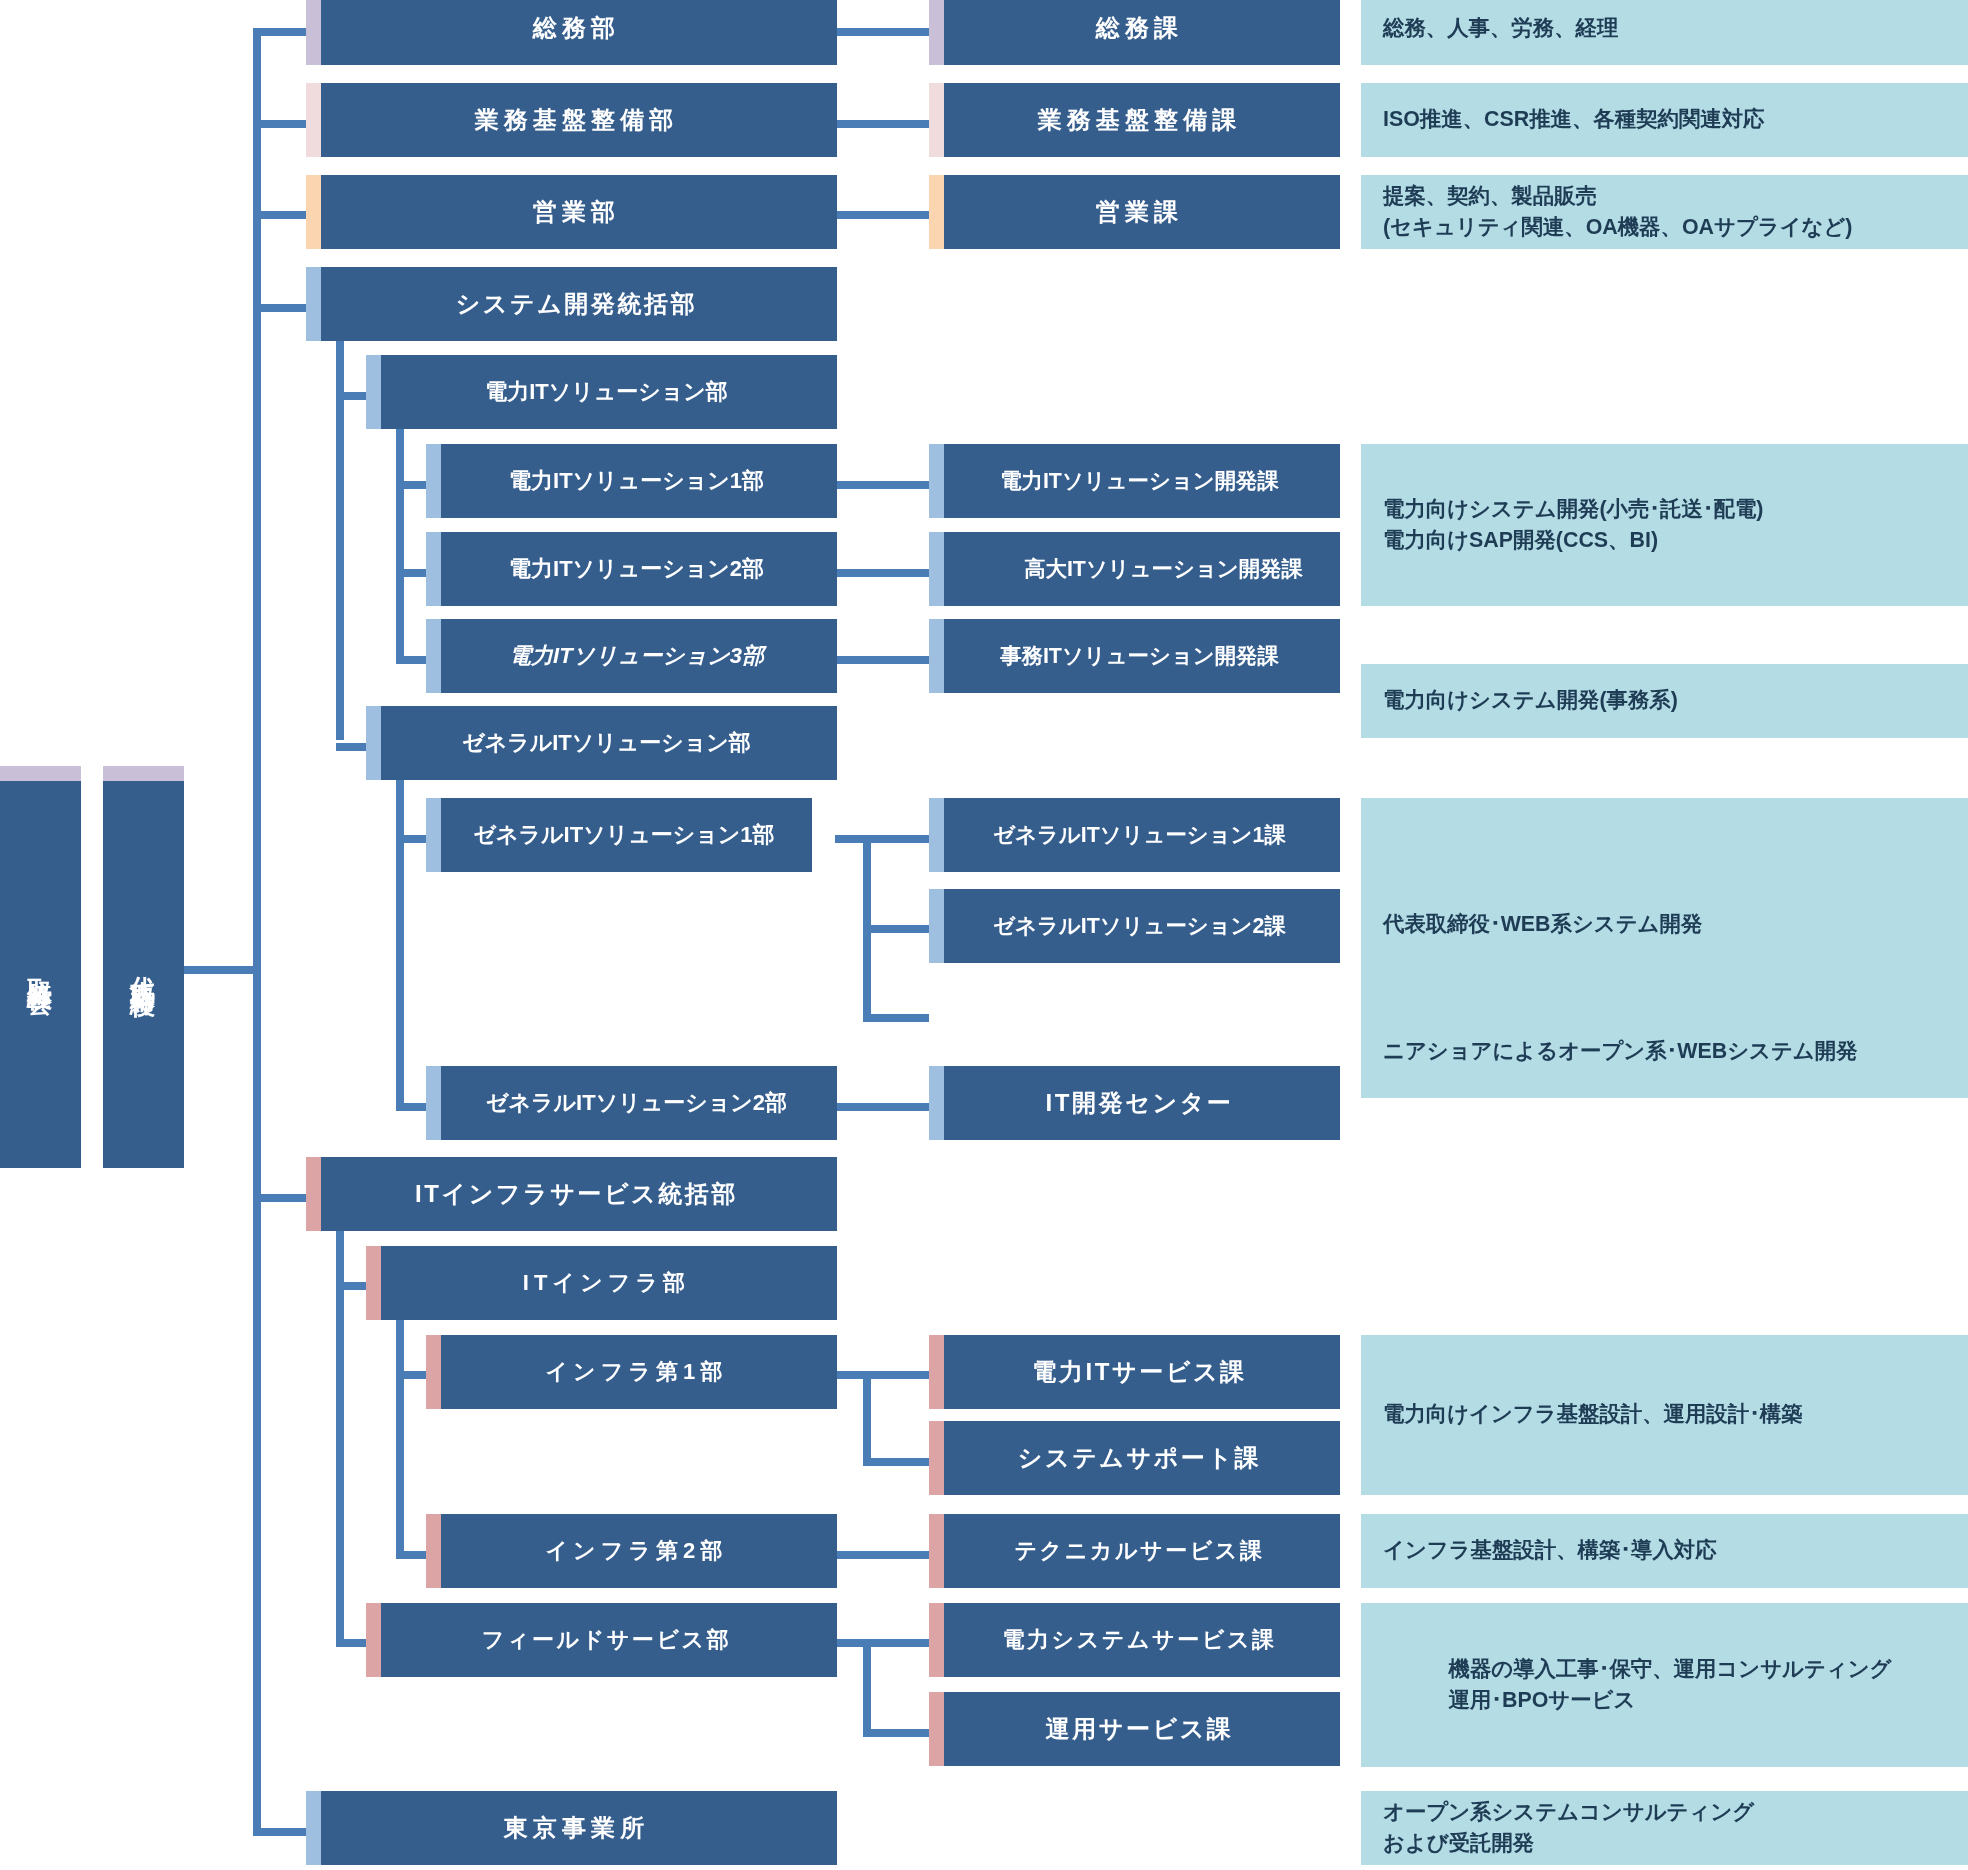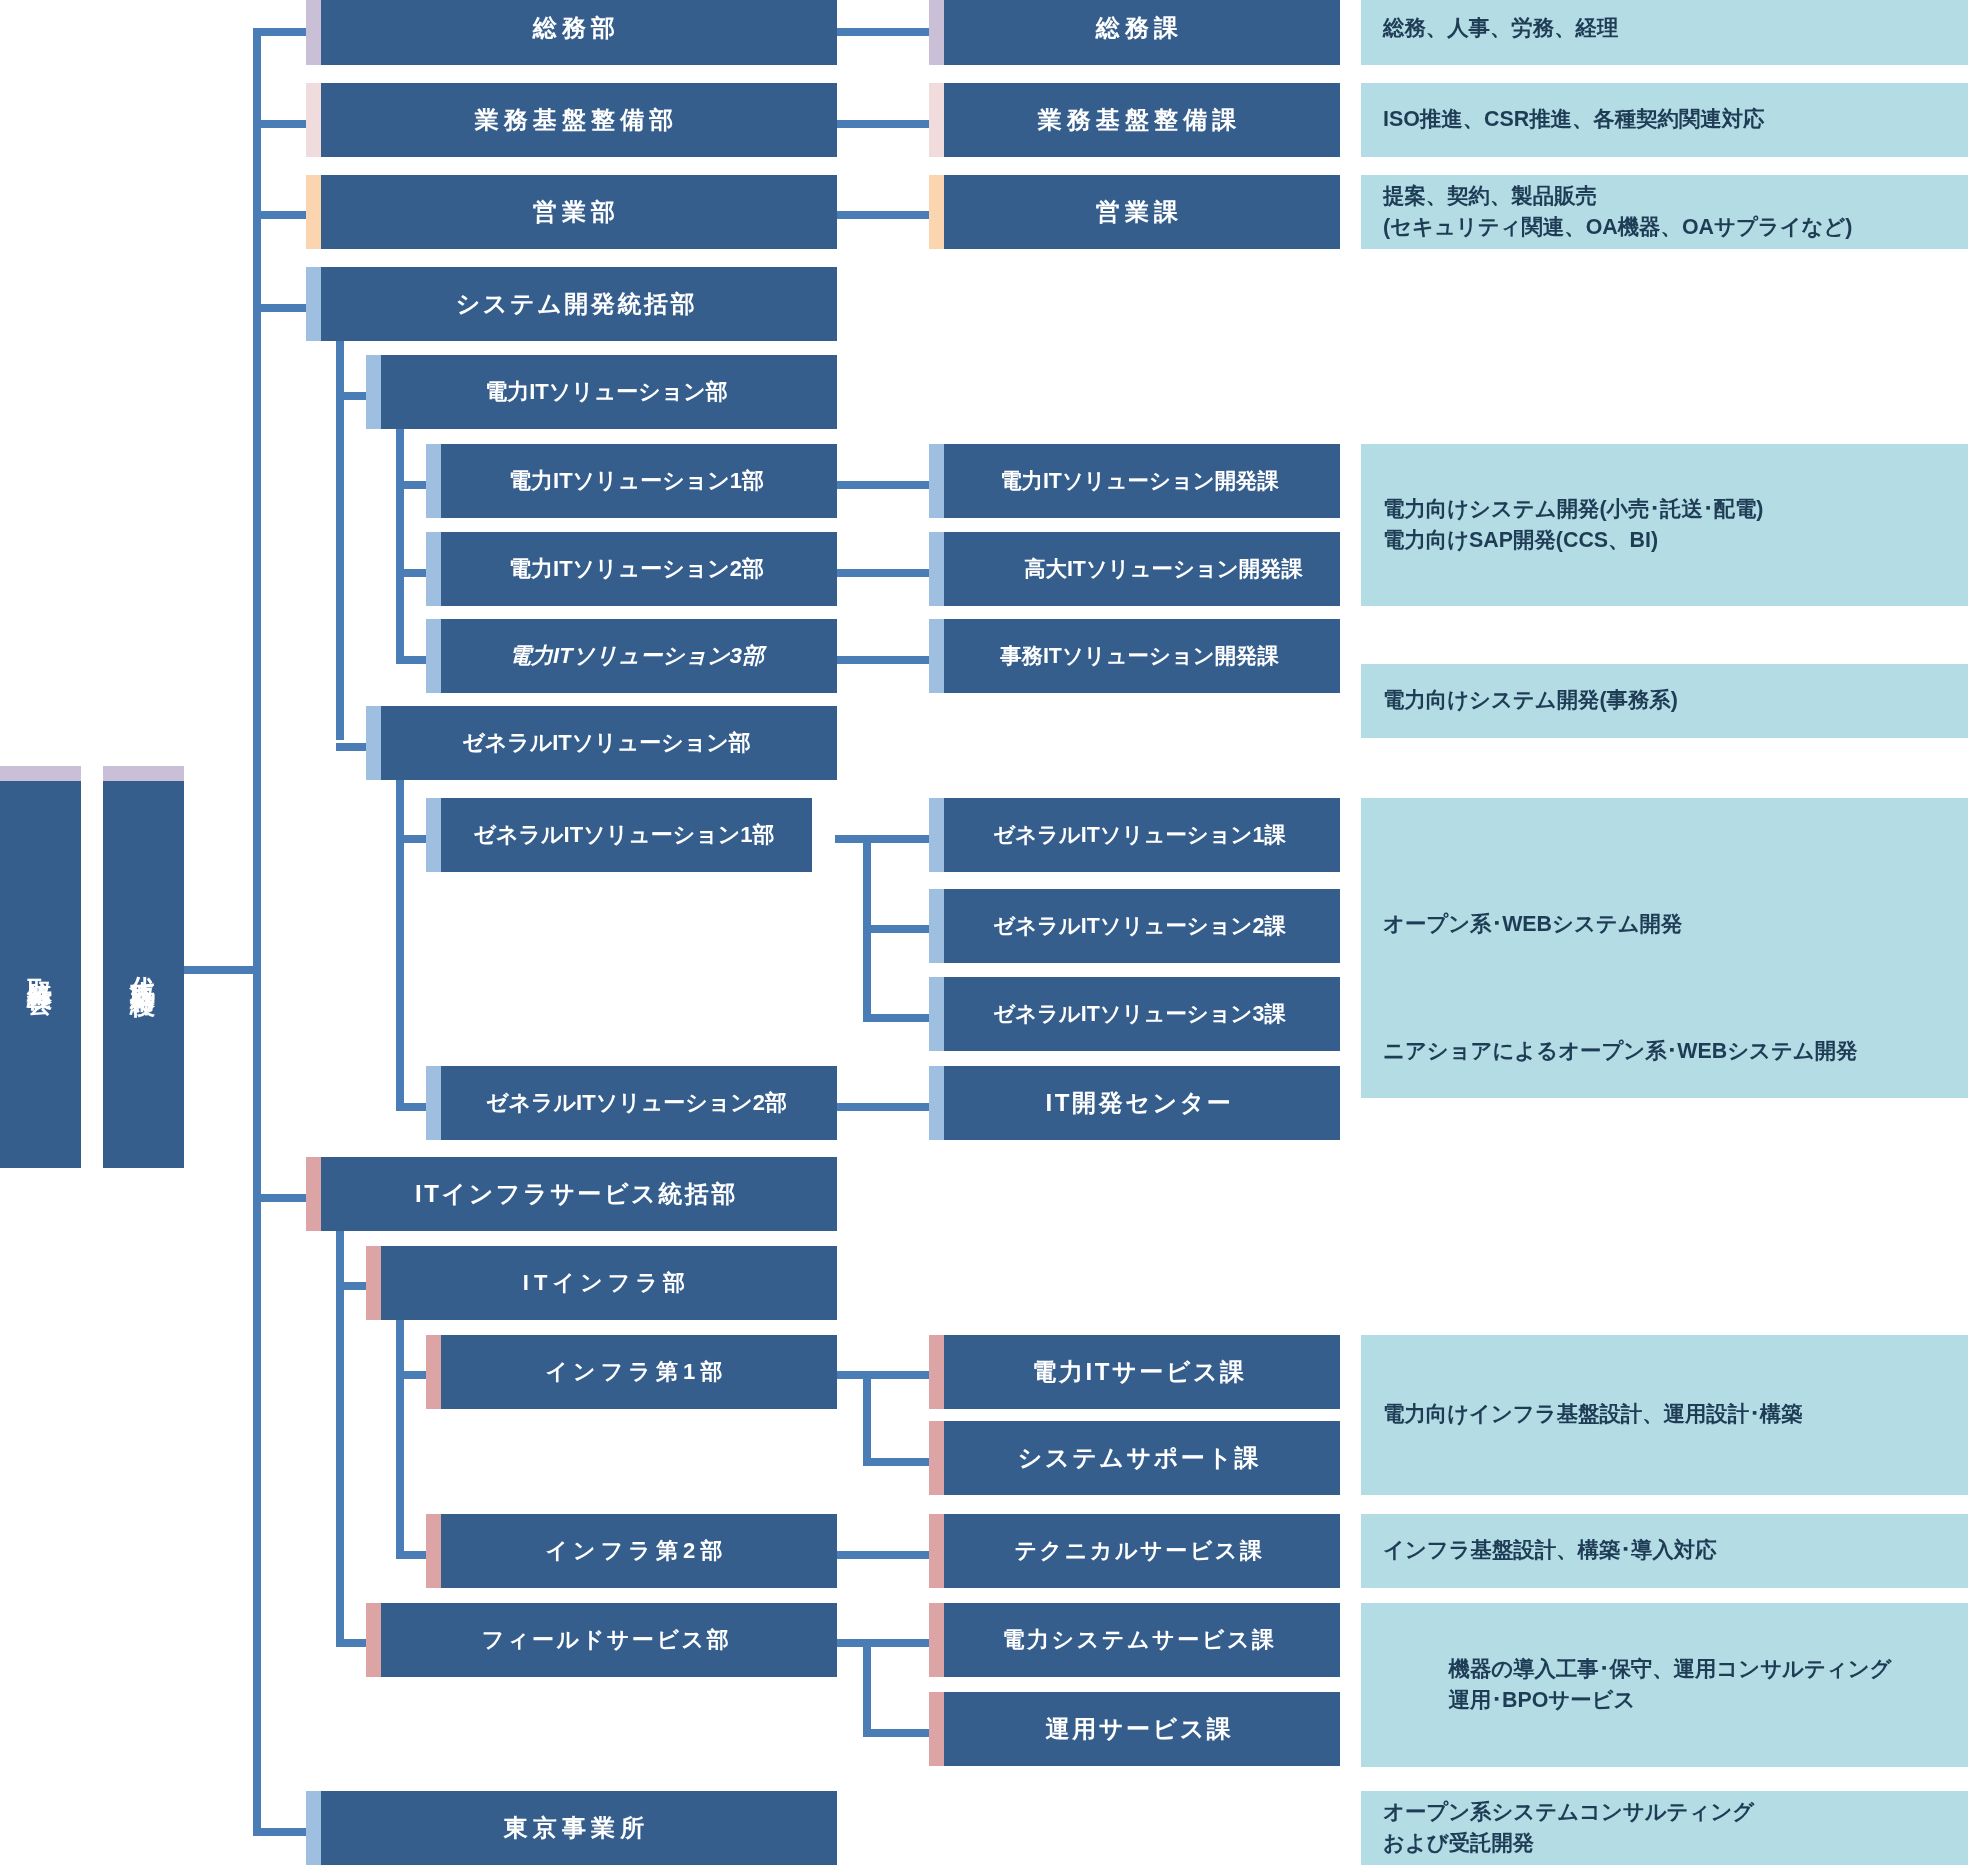--- a/index.html
+++ b/index.html
@@ -289,24 +289,20 @@
   <div class="node" style="left:929px;top:798px;width:411px;height:74px;">
     <span class="accent" style="background:#9FBFE0;"></span>
     <span class="lbl fs-25 sp-none">ゼネラルITソリューション1課</span>
   </div>
 
   <div class="node" style="left:929px;top:889px;width:411px;height:74px;">
     <span class="accent" style="background:#9FBFE0;"></span>
     <span class="lbl fs-25 sp-none">ゼネラルITソリューション2課</span>
   </div>
 
-  <div class="node" style="left:929px;top:977px;width:411px;height:74px;">
-    <span class="accent" style="background:#9FBFE0;"></span>
-    <span class="lbl fs-25 sp-none">ゼネラルITソリューション3課</span>
-  </div>
 
   <div class="node" style="left:929px;top:1066px;width:411px;height:74px;">
     <span class="accent" style="background:#9FBFE0;"></span>
     <span class="lbl fs-28 sp-med">IT開発センター</span>
   </div>
 
   <div class="node" style="left:929px;top:1335px;width:411px;height:74px;">
     <span class="accent" style="background:#DCA4A4;"></span>
     <span class="lbl fs-28 sp-med">電力ITサービス課</span>
   </div>
@@ -347,21 +343,21 @@
   <div class="desc" style="left:1361px;top:444px;width:608px;height:162px;">
     <span class="dtxt">電力向けシステム開発(小売･託送･配電)
 電力向けSAP開発(CCS、BI)</span>
   </div>
 
   <div class="desc" style="left:1361px;top:619px;width:608px;height:74px;margin-top:45px;">
     <span class="dtxt">電力向けシステム開発(事務系)</span>
   </div>
 
   <div class="desc" style="left:1361px;top:798px;width:608px;height:253px;">
-    <span class="dtxt">オープン系･WEBシステム開発</span>
+    <span class="dtxt">代表取締役･WEB系システム開発</span>
   </div>
 
   <div class="desc" style="left:1361px;top:1005px;width:608px;height:93px;">
     <span class="dtxt">ニアショアによるオープン系･WEBシステム開発</span>
   </div>
 
   <div class="desc" style="left:1361px;top:1335px;width:608px;height:160px;">
     <span class="dtxt">電力向けインフラ基盤設計、運用設計･構築</span>
   </div>
 

